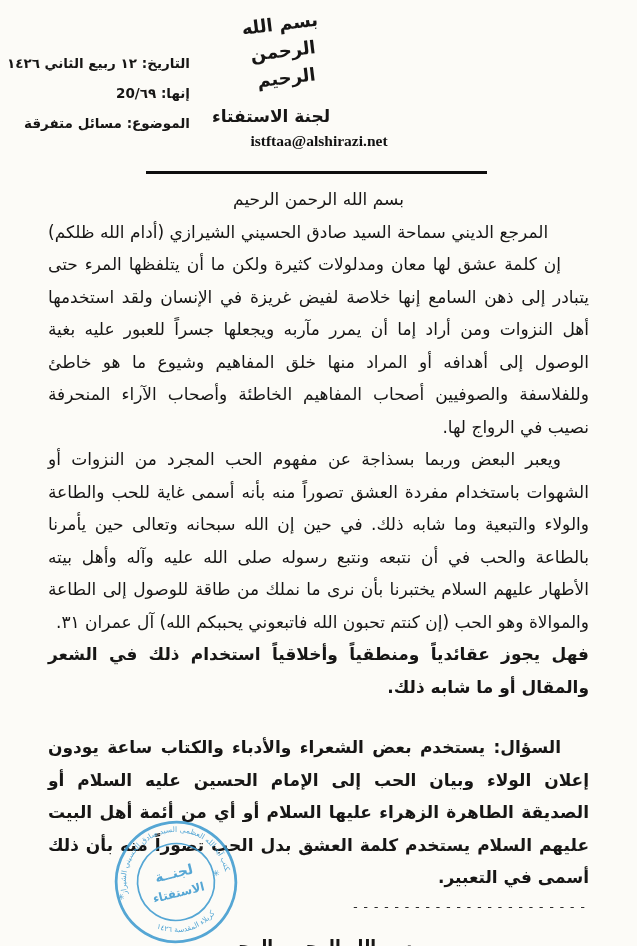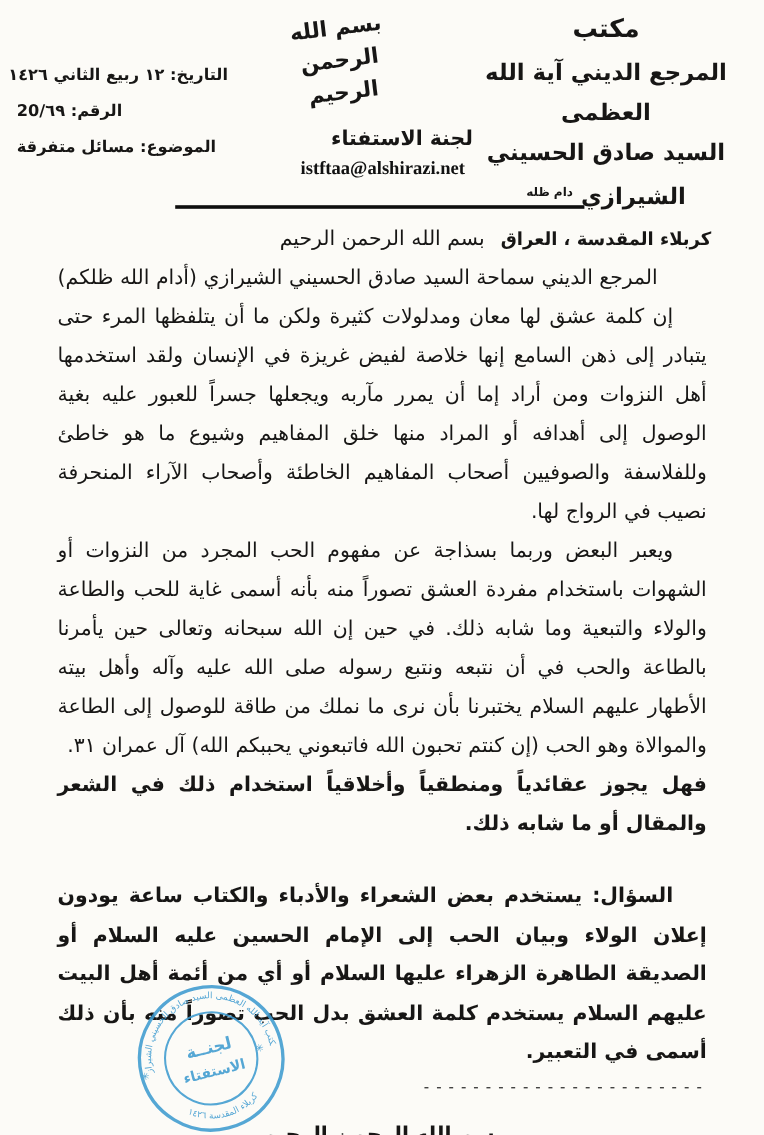--- a/index.html
+++ b/index.html
@@ -29,27 +29,27 @@
 
   .top-basmala {
     position: absolute; top: 10px; left: 224px; width: 118px;
     text-align: center; font-weight: bold; font-size: 18px; line-height: 27px;
     transform: rotate(-7deg);
   }
 
   .meta-block {
     position: absolute; top: 48px; left: 14px; width: 176px;
     font-size: 13.5px; font-weight: bold; line-height: 30px;
-    text-align: left; direction: rtl;
+    text-align: right; direction: rtl;
   }
   .meta-row { white-space: nowrap; }
 
   .committee {
     position: absolute; top: 106px; left: 212px; width: 182px;
-    text-align: right; font-weight: bold; font-size: 17px;
+    text-align: left; font-weight: bold; font-size: 17px;
   }
   .email {
     position: absolute; top: 132px; left: 212px; width: 214px;
     text-align: center; direction: ltr;
     font-family: "Liberation Serif", serif; font-weight: bold; font-size: 15.5px;
     color: #111;
   }
   .head-rule {
     position: absolute; top: 171px; left: 146px; width: 341px; height: 2.5px;
     background: #0e0e0e;
@@ -84,36 +84,30 @@
   .stamp .c1 { font-size: 13px; font-weight: bold; }
   .stamp .c2 { font-size: 11px; font-weight: bold; }
   .stamp .arc { font-size: 7px; }
   .stamp .star { font-size: 8px; }
 </style>
 </head>
 <body>
 
 <div class="page">
 
-  <div class="office-block">
-    <div class="office-l1">مكتب</div>
-    <div class="office-l2">المرجع الديني آية الله العظمى</div>
-    <div class="office-l3"><span>السيد صادق الحسيني الشيرازي</span> <span class="duaa">دام ظله</span></div>
-    <div class="office-l4">كربلاء المقدسة ، العراق</div>
-  </div>
 
   <div class="top-basmala">بسم الله الرحمن الرحيم</div>
 
   <div class="meta-block">
     <div class="meta-row">
       <span>التاريخ:</span>
       <span>١٢ ربيع الثاني ١٤٢٦</span>
     </div>
     <div class="meta-row">
-      <span>الرقم:</span>
+      <span>إنها:</span>
       <span>20/٦٩</span>
     </div>
     <div class="meta-row">
       <span>الموضوع:</span>
       <span>مسائل متفرقة</span>
     </div>
   </div>
 
   <div class="committee">لجنة الاستفتاء</div>
   <div class="email">istftaa@alshirazi.net</div>

